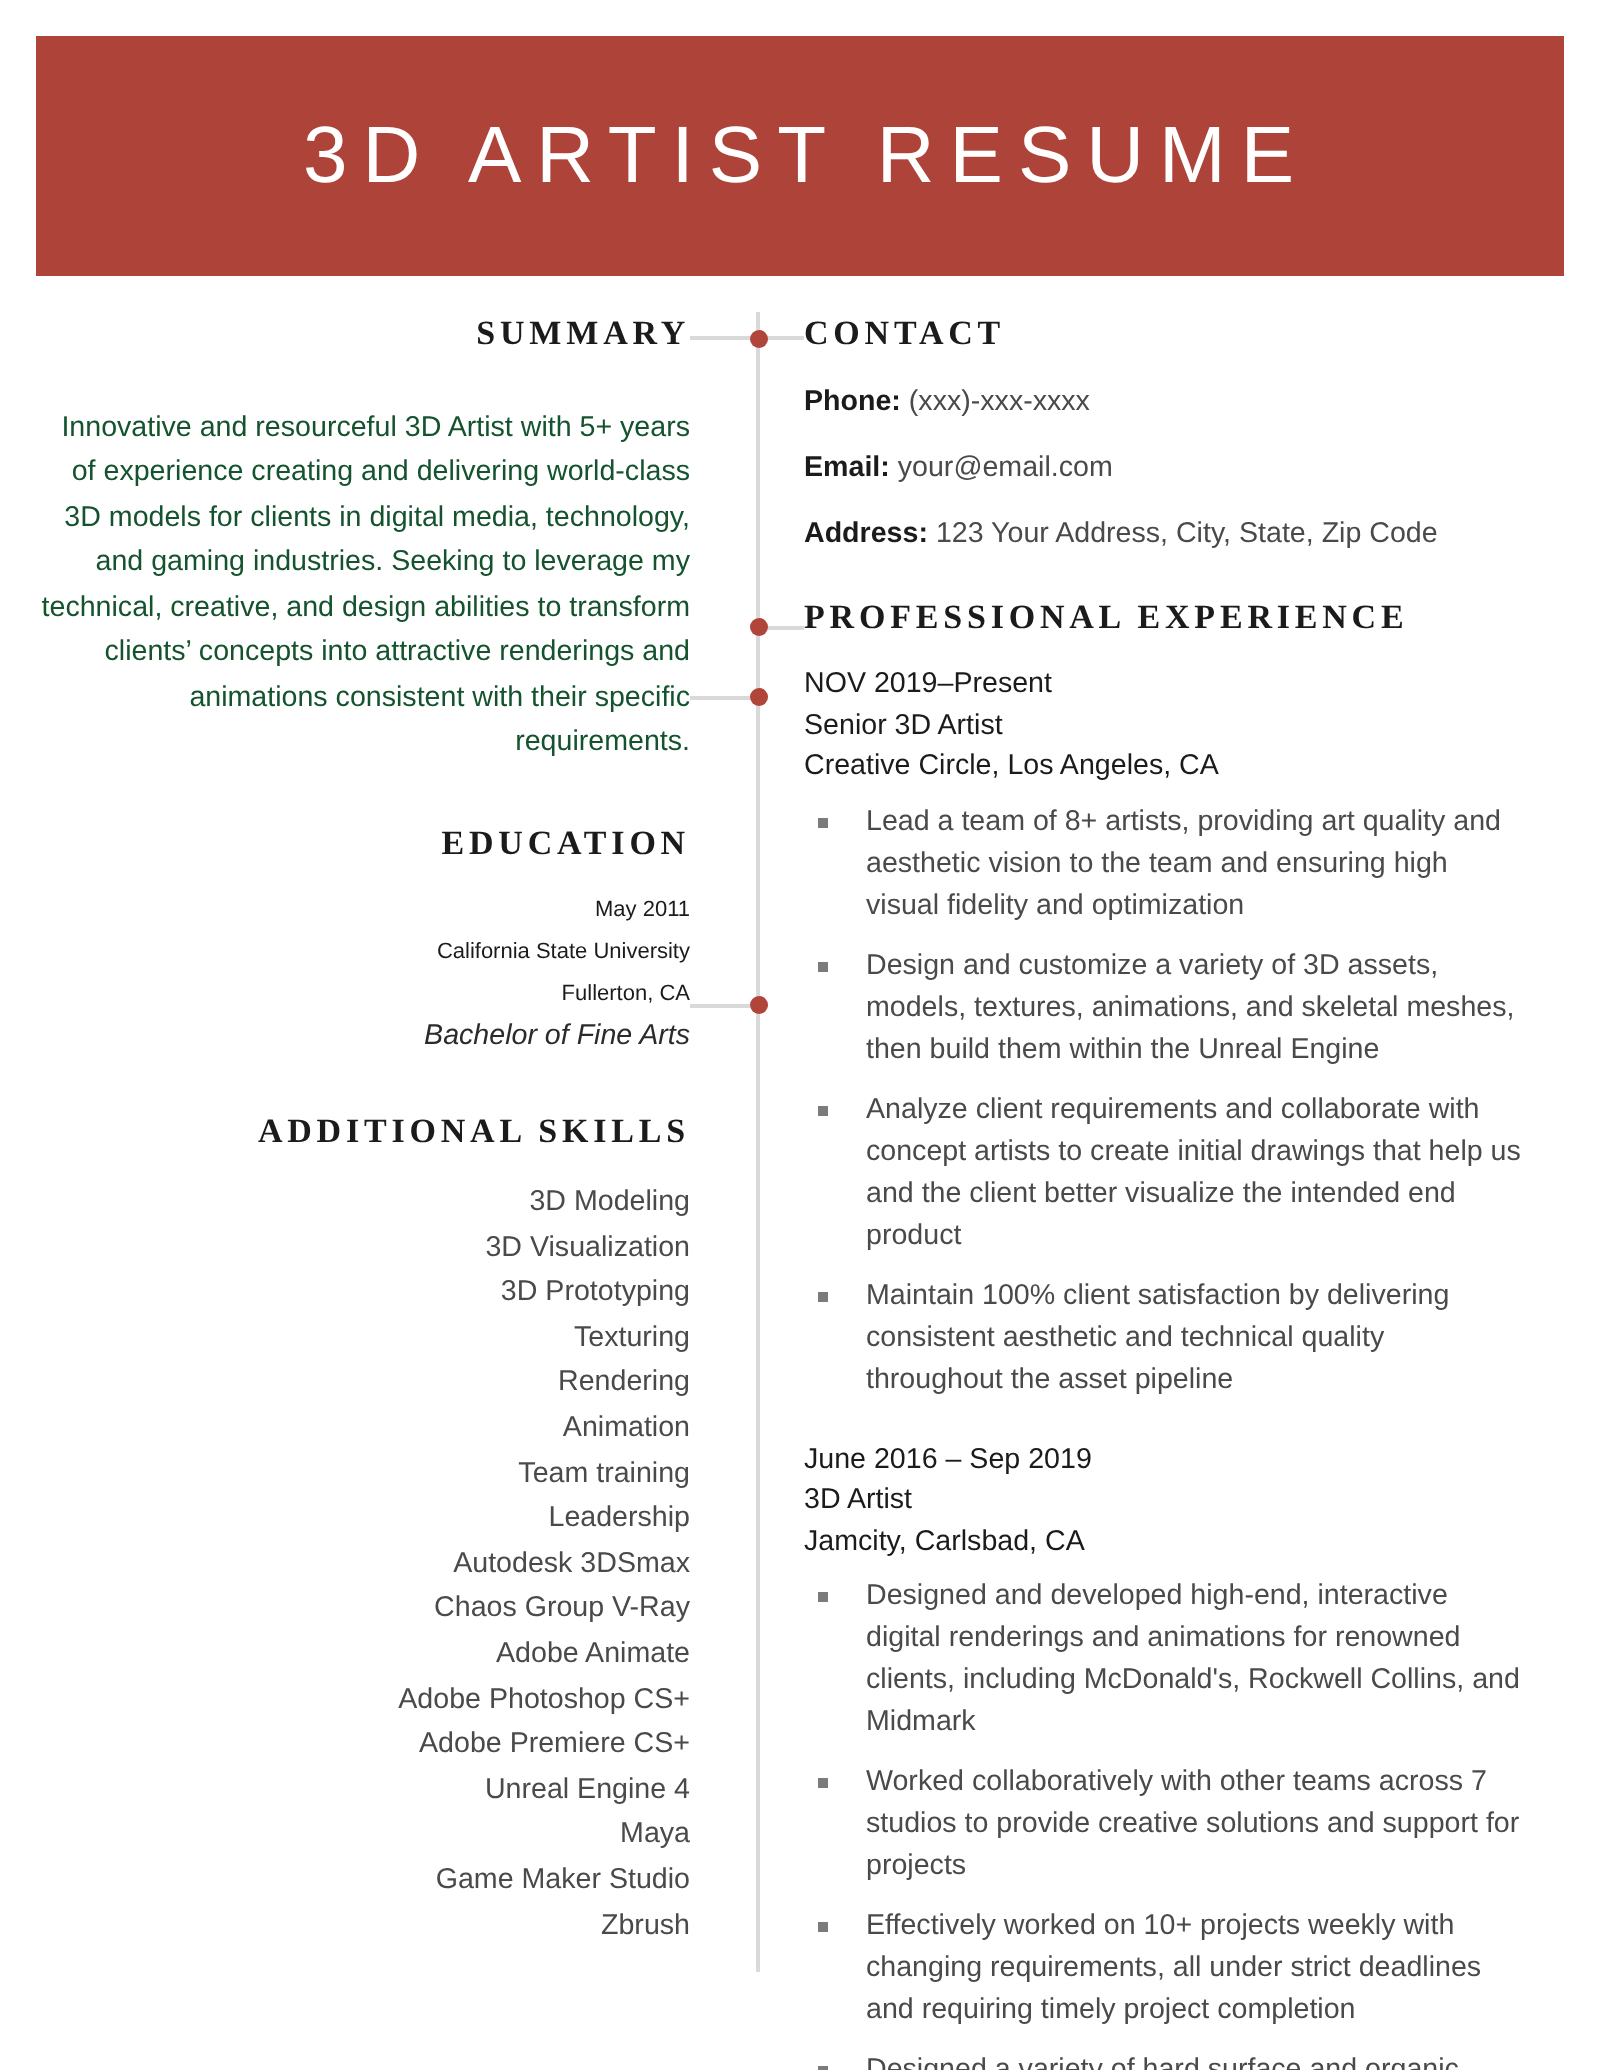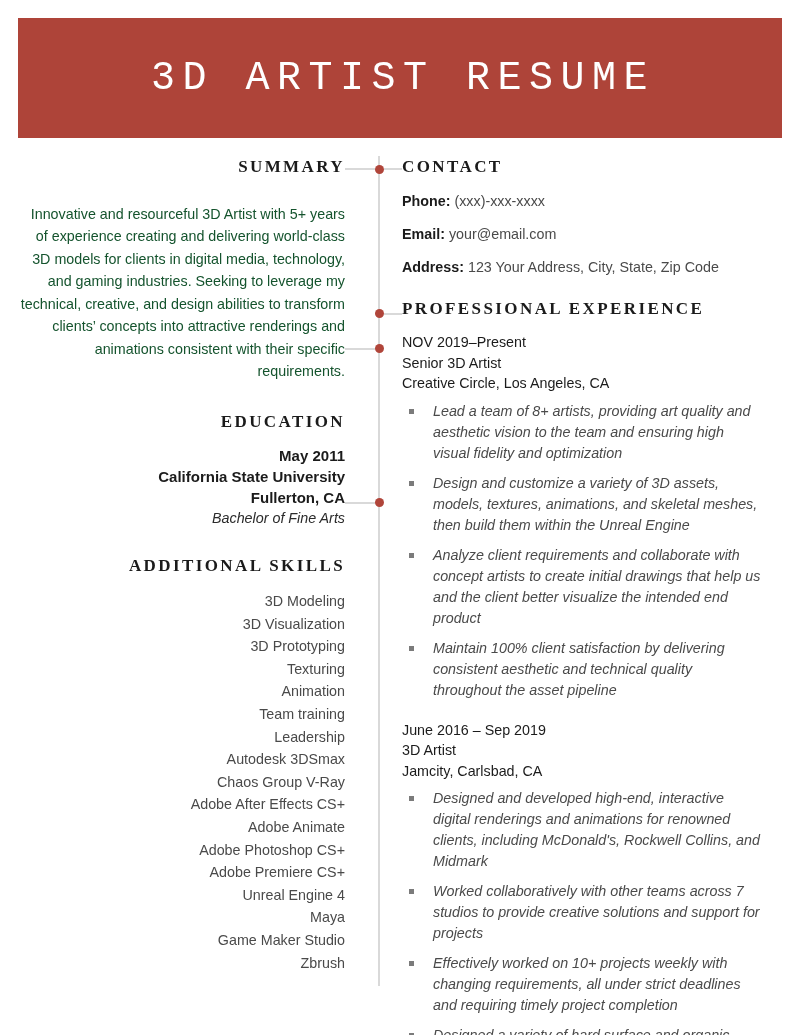--- a/index.html
+++ b/index.html
@@ -22,21 +22,21 @@
     left: 18px;
     top: 18px;
     width: 764px;
     height: 120px;
     background: #ae4439;
     display: flex;
     align-items: center;
     justify-content: center;
   }
   #resume-title {
-    font-family: Liberation Mono, monospace;
+    font-family: Liberation Sans, sans-serif;
     font-size: 40px;
     letter-spacing: 7.5px;
     color: #ffffff;
     font-weight: 400;
     white-space: nowrap;
     padding-left: 6px;
   }
 
   
   #body-wrap {
@@ -102,24 +102,24 @@
   #summary-section { margin-top: 20px; }
   #summary-text {
     margin-top: 26px;
     font-size: 14.3px;
     line-height: 22.5px;
     color: #14532d;
   }
 
   #education-section { margin-top: 30px; }
   .edu-line {
-    font-size: 15px;
-    line-height: 21px;
-    color: #1b1b1b;
-    font-weight: bold;
+    font-size: 11px;
+    line-height: 21px;
+    color: #1b1b1b;
+    font-weight: normal;
   }
   #education-block { margin-top: 14px; }
   #edu-degree {
     font-size: 14.3px;
     line-height: 21px;
     font-style: italic;
     font-weight: normal;
     color: #2b2b2b;
   }
 
@@ -156,21 +156,20 @@
   .job-line {
     font-size: 14.3px;
     line-height: 20.5px;
     font-weight: normal;
     color: #1b1b1b;
   }
   .job-bullets {
     margin: 7px 0 0 0;
     padding: 0;
     list-style: none;
-    font-style: italic;
   }
   .job-bullets li {
     position: relative;
     padding-left: 31px;
     font-size: 14.3px;
     line-height: 21px;
     color: #4a4a4a;
     margin-bottom: 9px;
   }
   .job-bullets li .bullet-mark {
@@ -222,26 +221,26 @@
       </div>
     </div>
 
     <div id="skills-section">
       <div class="section-heading">ADDITIONAL SKILLS</div>
       <ul id="skills-list">
           <li>3D Modeling</li>
           <li>3D Visualization</li>
           <li>3D Prototyping</li>
           <li>Texturing</li>
+          <li>Rendering</li>
           <li>Animation</li>
           <li>Team training</li>
           <li>Leadership</li>
           <li>Autodesk 3DSmax</li>
           <li>Chaos Group V-Ray</li>
-          <li>Adobe After Effects CS+</li>
           <li>Adobe Animate</li>
           <li>Adobe Photoshop CS+</li>
           <li>Adobe Premiere CS+</li>
           <li>Unreal Engine 4</li>
           <li>Maya</li>
           <li>Game Maker Studio</li>
           <li>Zbrush</li>
         </ul>
     </div>
 

